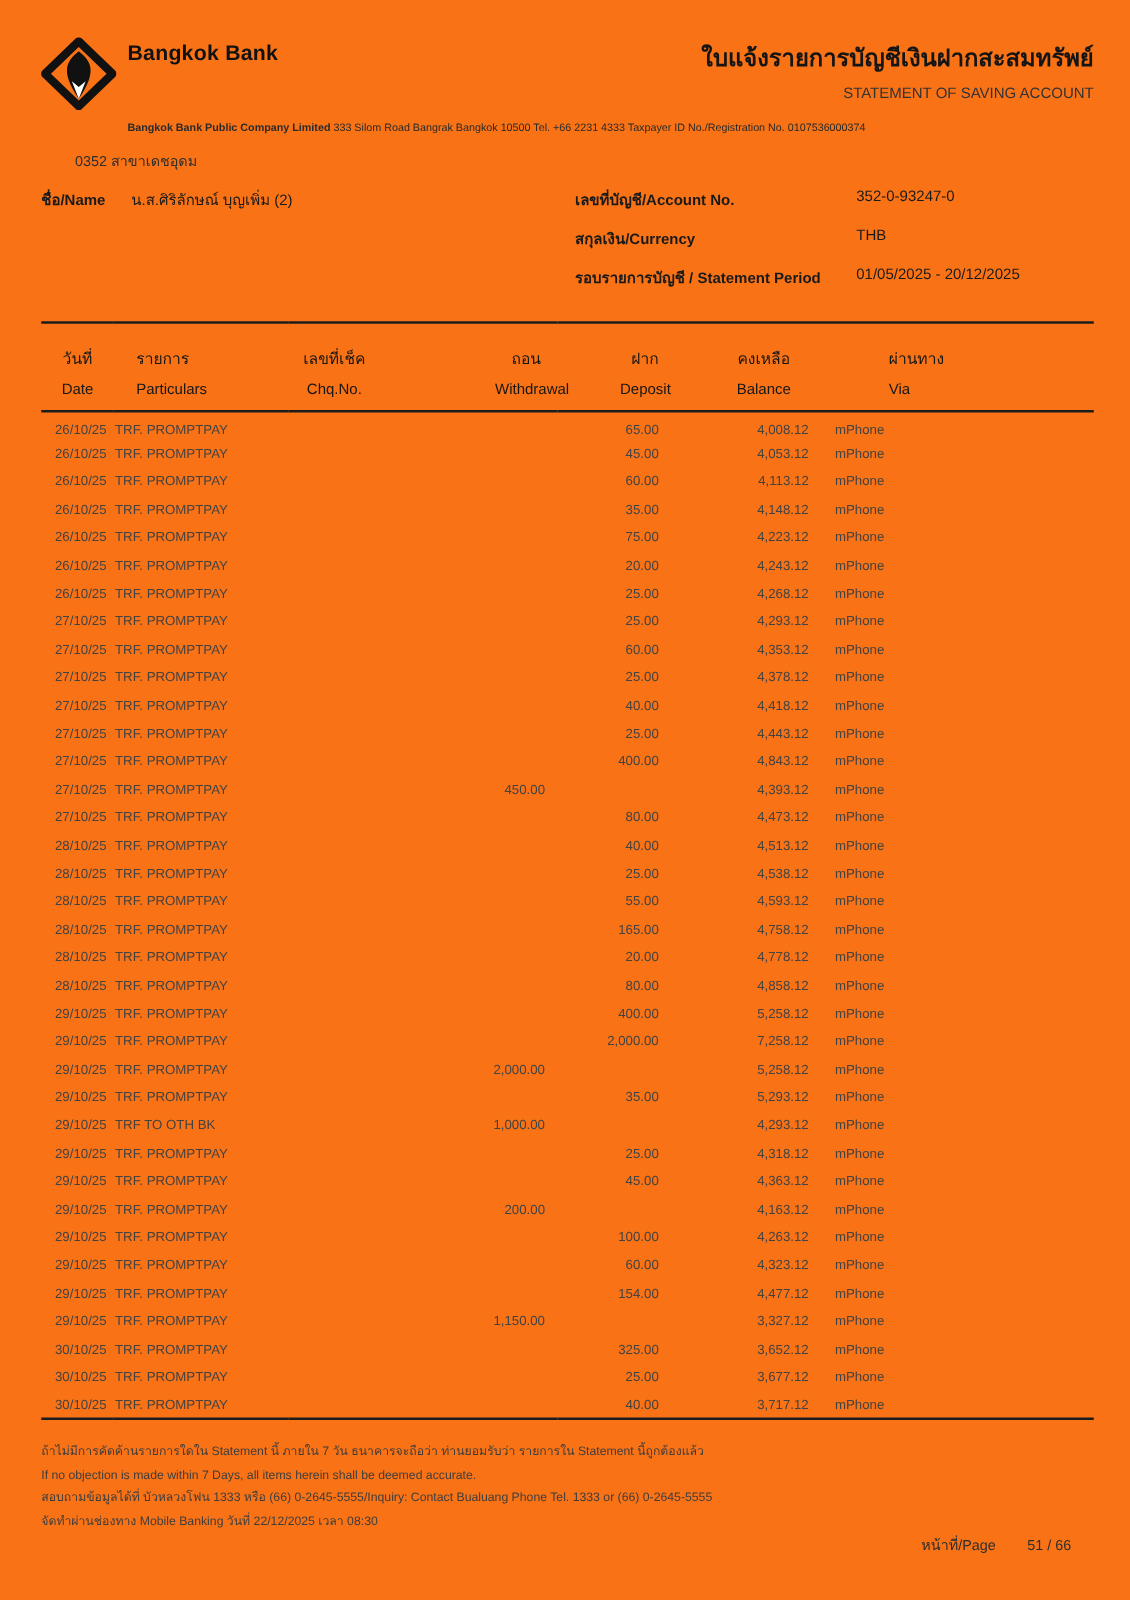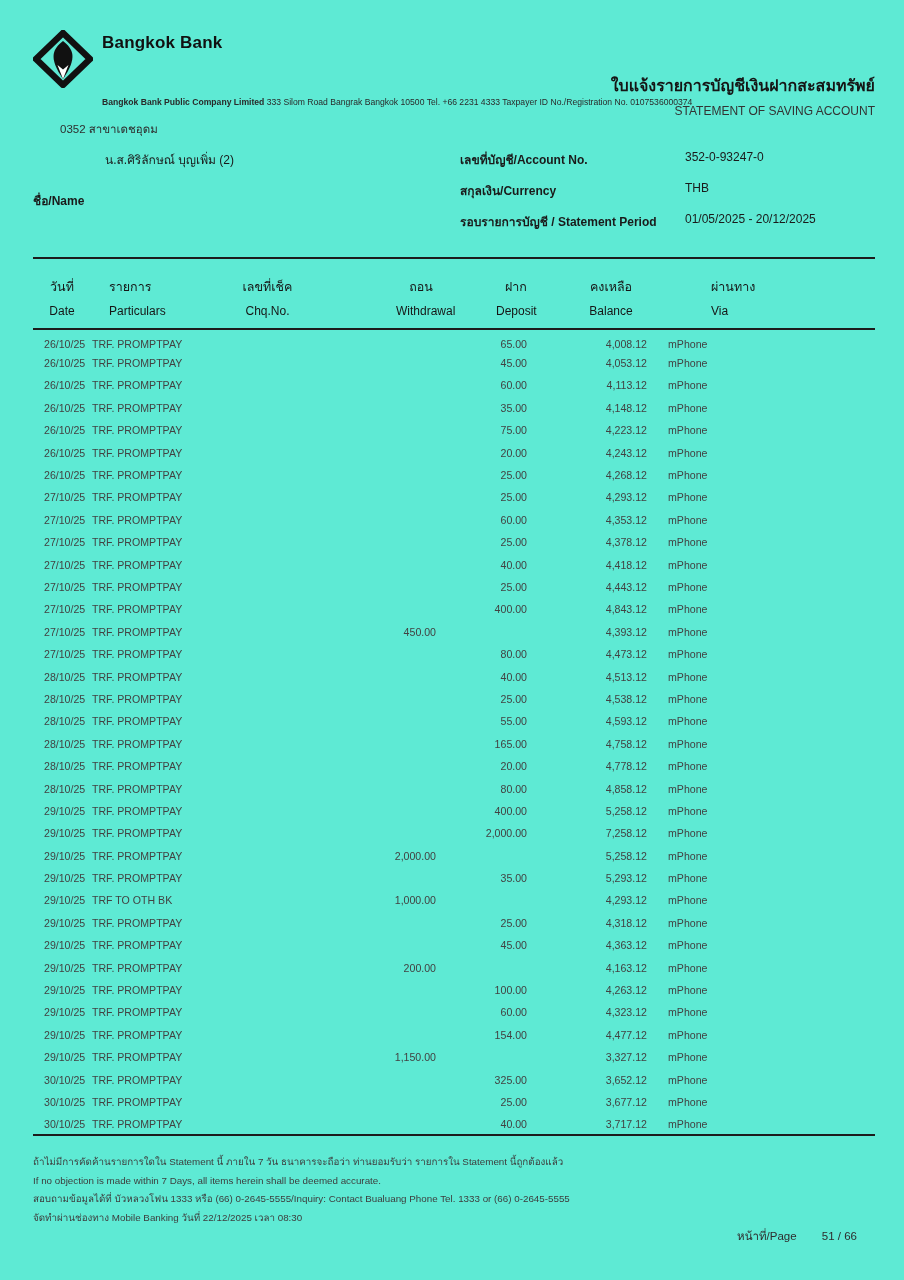--- a/index.html
+++ b/index.html
@@ -1,37 +1,37 @@
 <!DOCTYPE html>
 <html><head>
 <meta charset="utf-8">
 <style>
   * { margin:0; padding:0; box-sizing:border-box; }
   html,body { background:#e8e8e8; }
   body { font-family:"Liberation Sans","DejaVu Sans",sans-serif; }
   .page {
     position:relative; width:904px; height:1280px; margin:0 auto;
-    background:#5eead4; color:#1a1a1a; overflow:hidden;
+    background:#f97316; color:#1a1a1a; overflow:hidden;
   }
 
   
   .logo { position:absolute; left:33px; top:30px; width:60px; height:58px; }
   .brand { position:absolute; left:102px; top:33px; }
   .brand-en { font-size:17px; font-weight:bold; letter-spacing:.2px; color:#111; }
   .brand-th { font-size:27px; font-weight:bold; line-height:30px; color:#111; letter-spacing:.5px; }
   .addr { position:absolute; left:102px; top:97px; width:720px; font-size:8.6px; line-height:11.5px; color:#2a2a2a; white-space:nowrap; }
   .addr b { font-weight:bold; }
   .branch { position:absolute; left:60px; top:120px; font-size:11.5px; color:#2e2e2e; }
   .doc-title { position:absolute; right:29px; top:31px; text-align:right; }
-  .doc-title-th { font-size:16px; font-weight:bold; color:#151515;margin-top:42px; }
+  .doc-title-th { font-size:19px; font-weight:bold; color:#151515; }
   .doc-title-en { font-size:12px; color:#333; margin-top:6px; }
 
   
   .info { position:absolute; left:33px; top:150px; width:842px; font-size:12px; }
-  .name-label { position:absolute; left:0; top:0; font-weight:bold;margin-top:41px; }
+  .name-label { position:absolute; left:0; top:0; font-weight:bold; }
   .name-value { position:absolute; left:72px; top:0; }
   .acct-label { position:absolute; left:427px; font-weight:bold; white-space:nowrap; }
   .acct-value { position:absolute; left:652px; white-space:nowrap; }
   .r0 { top:0; } .r1 { top:31px; } .r2 { top:62px; }
 
   
   .stmt { position:absolute; left:33px; top:257px; width:842px; border-collapse:collapse; table-layout:fixed; }
   .stmt thead tr { border-top:2px solid #1c1c1c; border-bottom:2.5px solid #1c1c1c; }
   .stmt th { font-weight:normal; color:#161616; vertical-align:top; padding-top:20px; padding-bottom:9px; }
   .h-th { font-size:12.5px; line-height:16px; display:block; }

